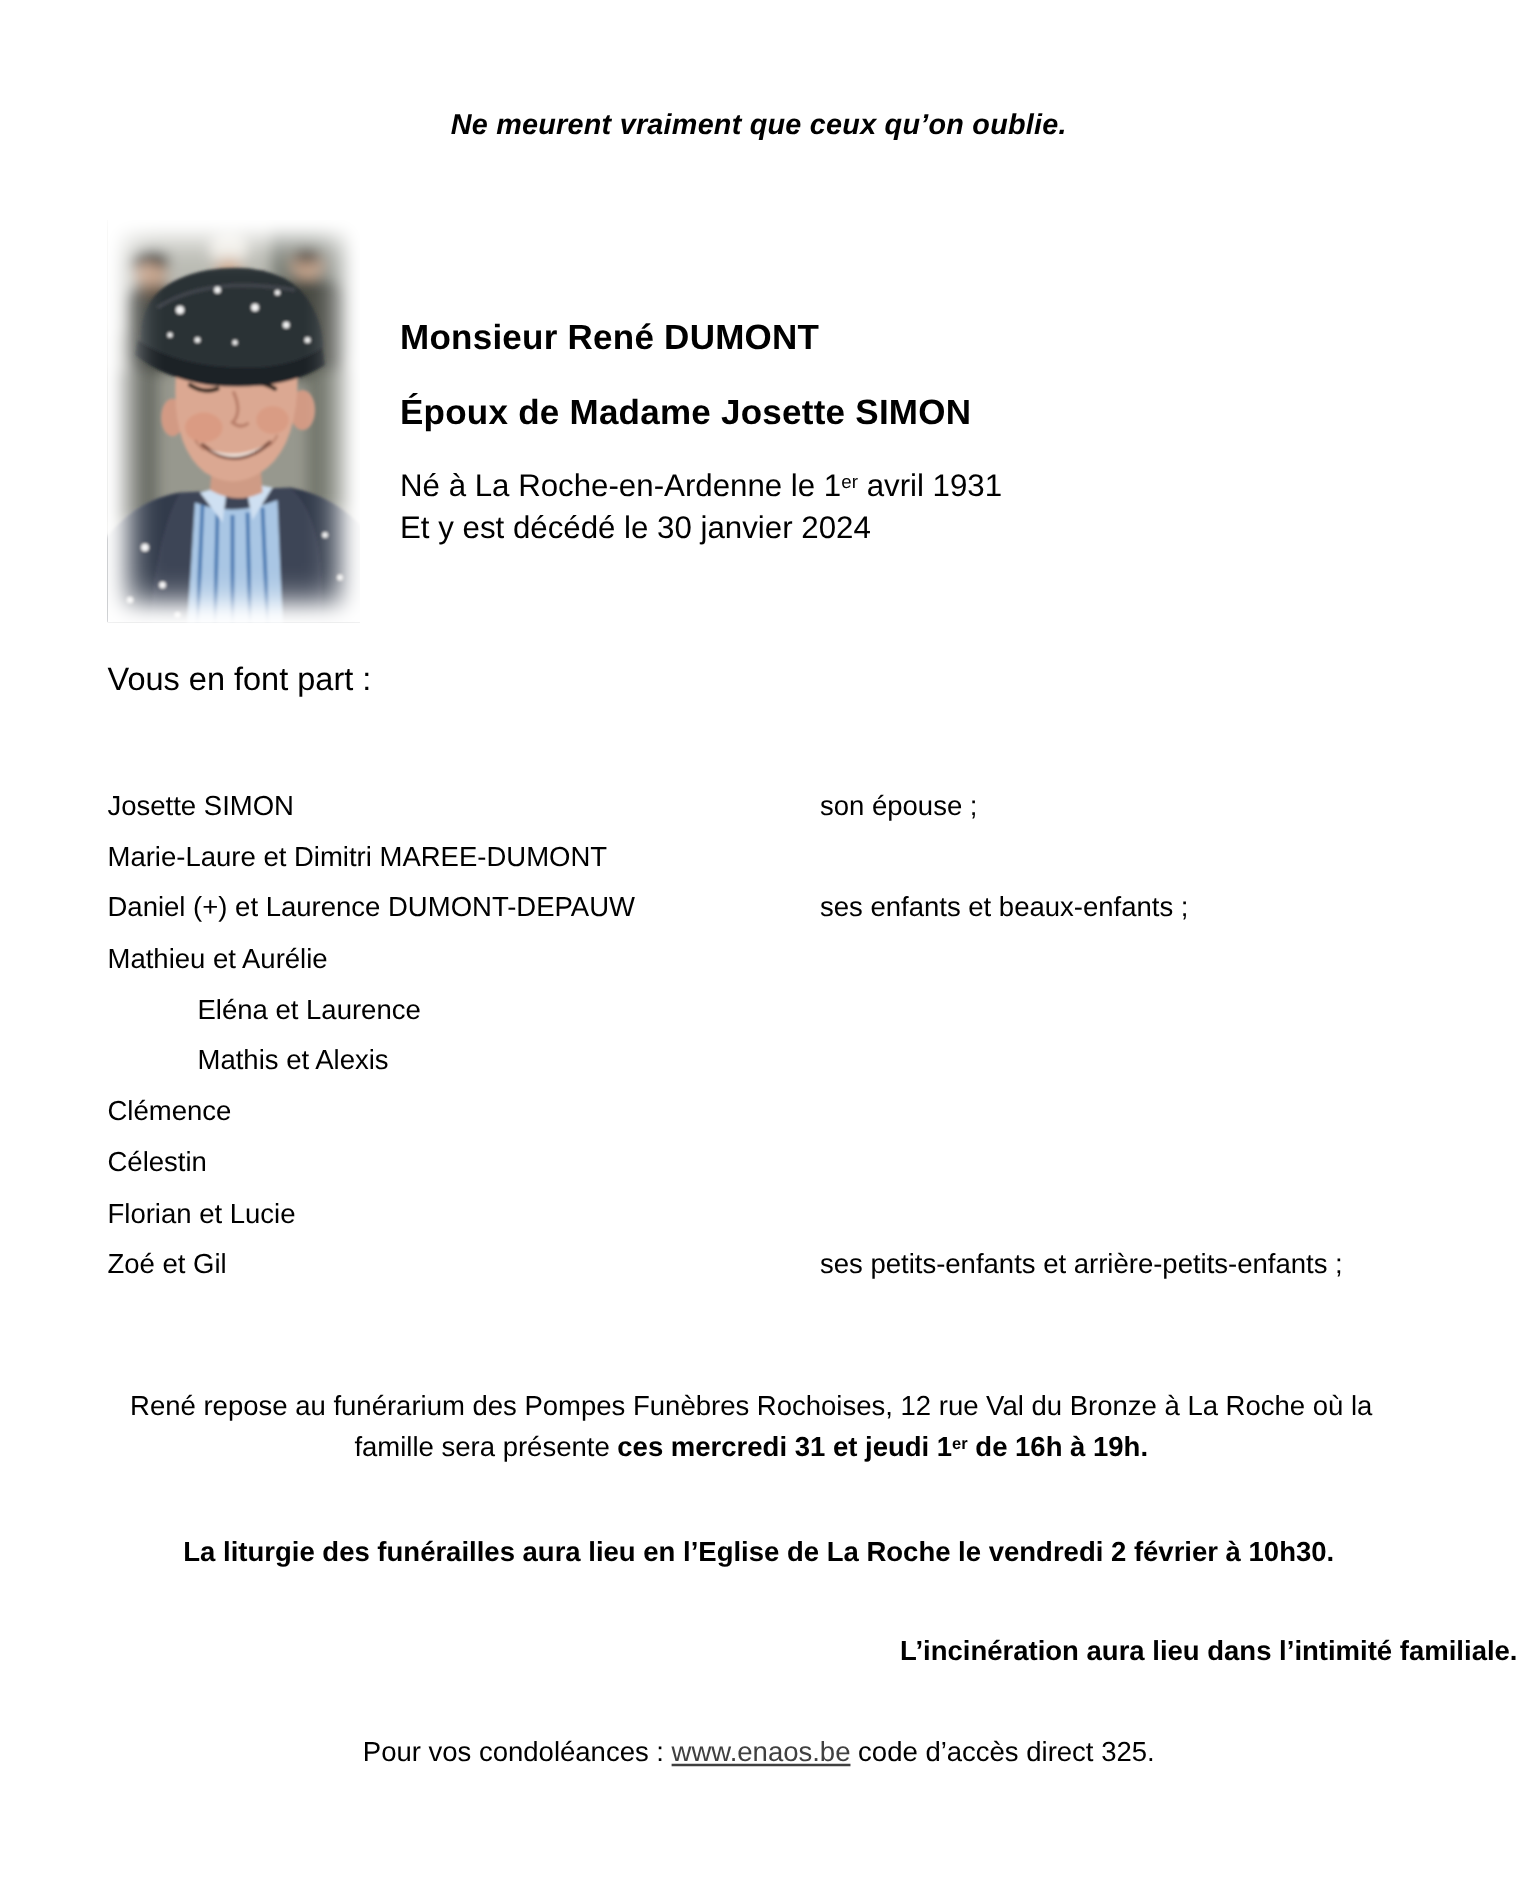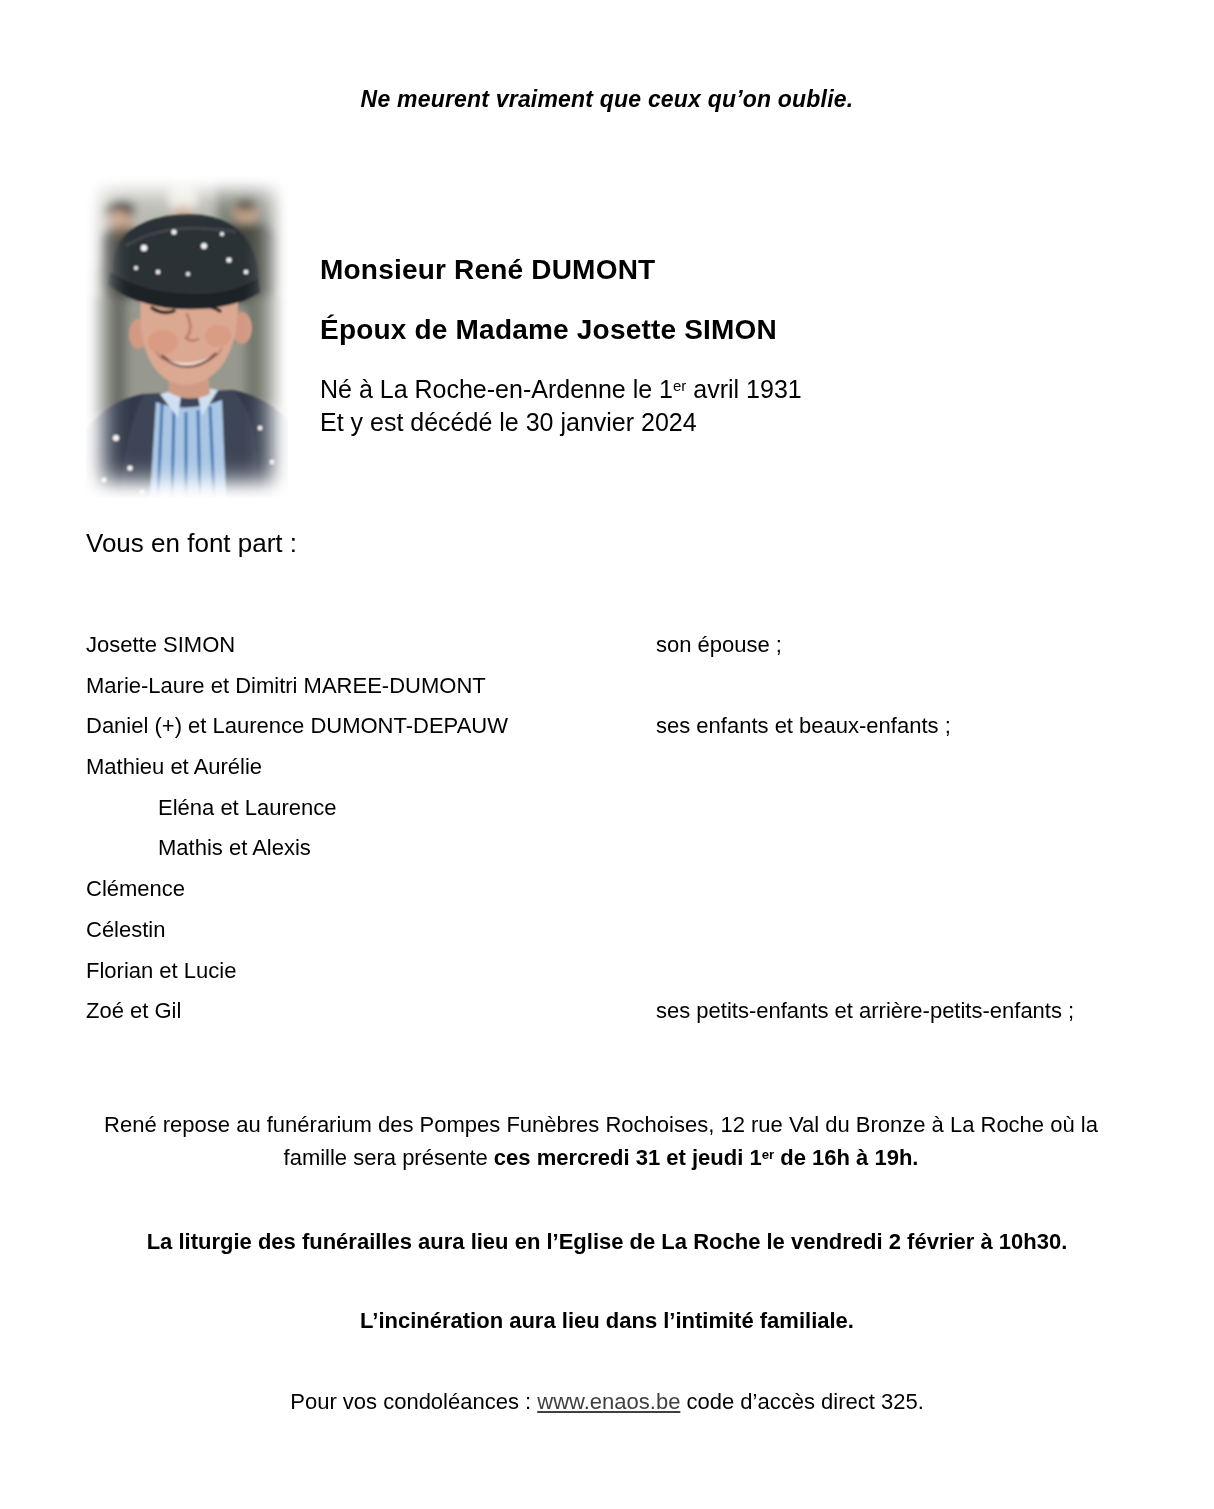--- a/index.html
+++ b/index.html
@@ -56,21 +56,21 @@
   .family-relation { position: absolute; left: 570px; top: 0; white-space: nowrap; }
 
   
   .wake {
     top: 1108px; left: 0; right: 12px;
     text-align: center; font-size: 22px; line-height: 33px;
   }
   .wake .b { font-weight: 700; }
   .center-line { left: 0; right: 0; text-align: center; white-space: nowrap; }
   .liturgy   { top: 1229px; font-size: 22px; font-weight: 700; }
-  .cremation { top: 1308px; font-size: 22px; font-weight: 700; }
+  .cremation { top: 1308px; font-size: 22px; font-weight: 700; text-align: right; }
   .condolences { top: 1389px; font-size: 22px; }
   .condolences a { color: #404040; text-decoration: underline; }
 </style>
 </head>
 <body>
 
 <div class="abs epigraph">Ne meurent vraiment que ceux qu’on oublie.</div>
 
 <div class="abs photo">
   <svg viewBox="0 0 202 322" aria-hidden="true">

